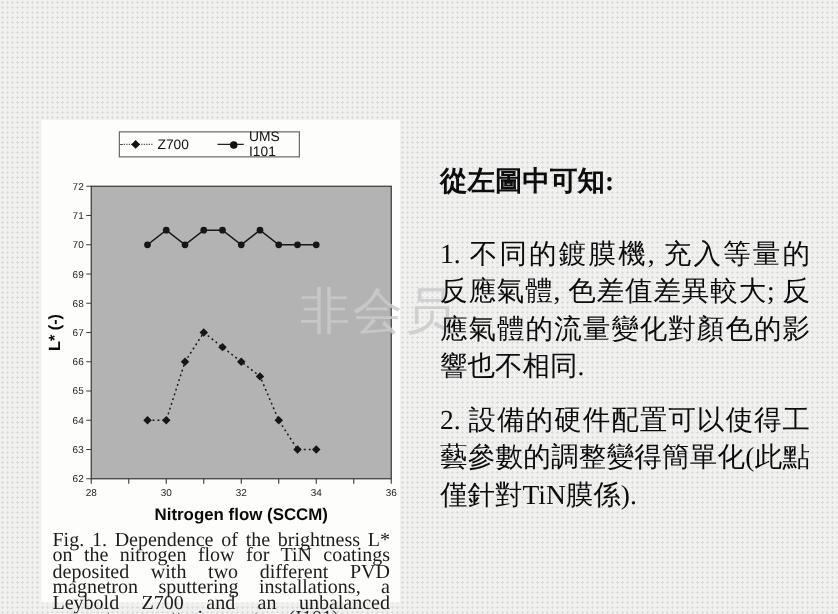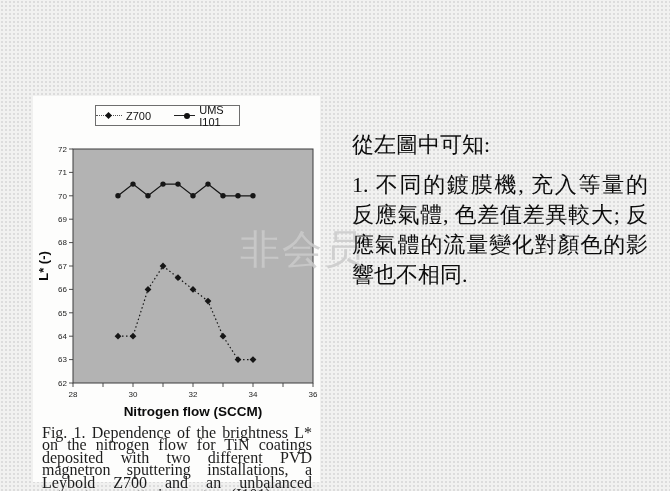--- a/index.html
+++ b/index.html
@@ -38,21 +38,21 @@
     position:absolute;left:9px;top:331px;width:270px;
     font-family:"Liberation Serif","DejaVu Serif",serif;
     font-size:16px;line-height:12.4px;color:#1d1d1d;
     text-align:justify;
   }
   .notes{
     position:absolute;left:352px;top:130px;width:296px;z-index:4;
     font-family:"Liberation Serif","DejaVu Serif",serif;
     color:#0d0d0d;font-size:22px;line-height:30px;
   }
-  .notes .heading{margin:0 0 10px 0;}
+  .notes .heading{margin:0 0 28px 0;font-weight:bold;}
   .notes p{margin:0 0 13px 0;text-align:justify;}
   .watermark{
     position:absolute;left:240px;top:228px;z-index:3;
     font-size:40px;line-height:42px;letter-spacing:2px;
     color:rgba(202,202,202,0.85);
     font-family:"Liberation Sans","DejaVu Sans",sans-serif;
     pointer-events:none;
   }
   svg text{font-family:"Liberation Sans","DejaVu Sans",sans-serif;}
 </style>
@@ -145,15 +145,16 @@
       </svg>
 
     <div class="caption">Fig. 1. Dependence of the brightness L* on the nitrogen flow for TiN coatings deposited with two different PVD magnetron sputtering installations, a Leybold Z700 and an unbalanced magnetron sputtering system (I101).</div>
   </div>
 
   <div class="watermark">非会员</div>
 
   <div class="notes">
     <div class="heading">從左圖中可知:</div>
     <p>1.  不同的鍍膜機, 充入等量的反應氣體, 色差值差異較大; 反應氣體的流量變化對顏色的影響也不相同.</p>
+    <p>2.  設備的硬件配置可以使得工藝參數的調整變得簡單化(此點僅針對TiN膜係).</p>
   </div>
 
 </div>
 
 </body></html>

